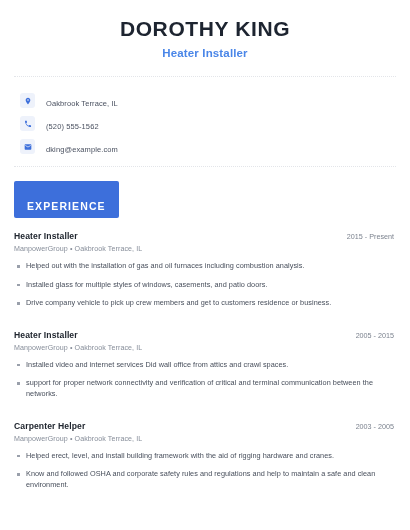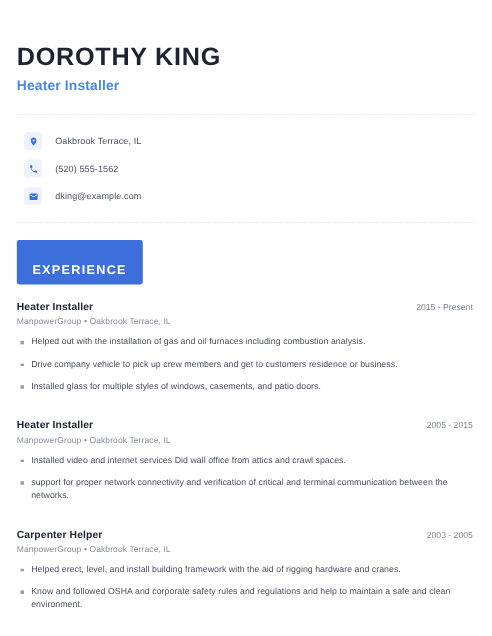--- a/index.html
+++ b/index.html
@@ -18,22 +18,22 @@
     width: 410px;
     height: 530px;
     box-sizing: border-box;
     padding: 0 14px;
     background: #ffffff;
     position: relative;
   }
 
   
   .header {
+    text-align: center;
     padding-top: 17px;
-    margin-top: 19px;
   }
   .name {
     font-size: 21px;
     font-weight: bold;
     letter-spacing: 0.6px;
     color: #1d2430;
     line-height: 1.15;
     margin: 0;
   }
   .job-title {
@@ -51,21 +51,21 @@
   }
   .divider.d-header { margin-top: 17px; }
   .divider.d-contact { margin-top: 12px; }
 
   
   .contact {
     padding-top: 11px;
   }
   .contact-row {
     display: flex;
-    align-items: center;
+    align-items: flex-end;
     height: 19px;
     margin-bottom: 4px;
   }
   .c-icon {
     width: 15px;
     height: 15px;
     border-radius: 3px;
     background: #eef2fb;
     display: flex;
     align-items: center;
@@ -194,22 +194,22 @@
 
     
     <div class="job">
       <div class="job-head">
         <span class="job-role">Heater Installer</span>
         <span class="job-dates">2015 - Present</span>
       </div>
       <div class="job-company">ManpowerGroup • Oakbrook Terrace, IL</div>
       <ul class="bullets">
         <li>Helped out with the installation of gas and oil furnaces including combustion analysis.</li>
+        <li>Installed glass for multiple styles of windows, casements, and patio doors.</li>
         <li>Drive company vehicle to pick up crew members and get to customers residence or business.</li>
-        <li>Installed glass for multiple styles of windows, casements, and patio doors.</li>
       </ul>
     </div>
 
     
     <div class="job">
       <div class="job-head">
         <span class="job-role">Heater Installer</span>
         <span class="job-dates">2005 - 2015</span>
       </div>
       <div class="job-company">ManpowerGroup • Oakbrook Terrace, IL</div>

